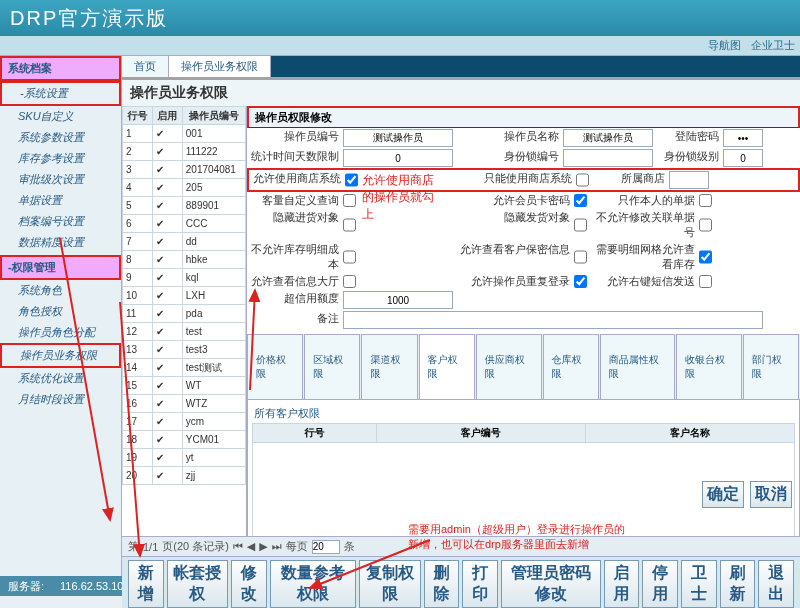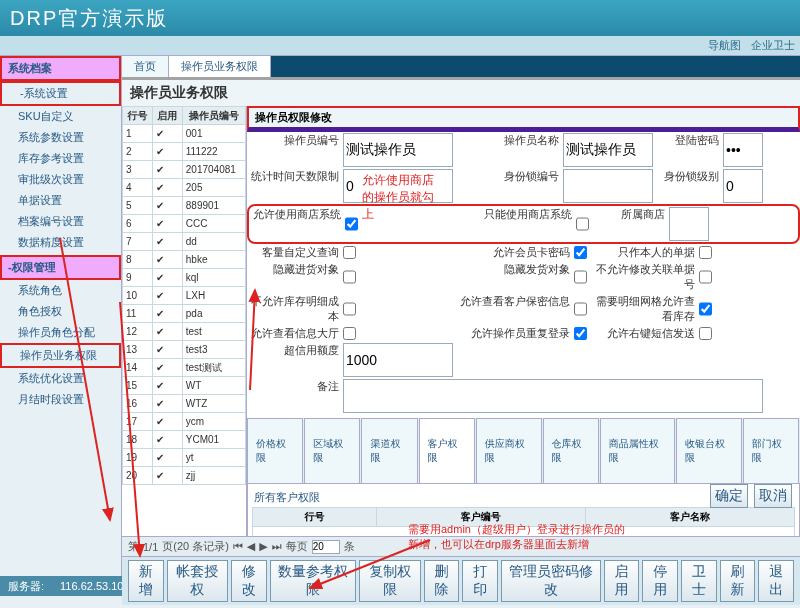--- a/index.html
+++ b/index.html
@@ -3,47 +3,47 @@
 <meta charset="utf-8">
 <style>
 * { box-sizing: border-box; margin: 0; padding: 0; font-family: "Microsoft YaHei", SimSun, sans-serif; font-size: 11px; }
 body { width: 800px; height: 608px; background: #e8f0f5; position: relative; overflow: hidden; }
 .header { height: 36px; background: linear-gradient(#3ca5c2,#2a8aa8); color: #fff; font-size: 20px; padding: 5px 10px; letter-spacing: 2px; }
 .topbar { height: 20px; background: #c3e0ea; border-bottom: 1px solid #aac; position: relative; }
 .topbar-right { position: absolute; right: 5px; top: 2px; display: flex; gap: 10px; align-items: flex-end; }
 .topbar-right span { color: #2a6a8a; }
 .layout { display: flex; height: 520px; }
 .sidebar { width: 122px; background: #e6f0f5; border-right: 1px solid #aac; }
-.sidebar .item { padding: 3px 18px 3px 18px; color: #275a85; cursor: pointer; }
+.sidebar .item { padding: 3px 18px 3px 18px; color: #275a85; cursor: pointer; font-style: italic; }
 .sidebar .hdr { padding: 3px 6px; font-weight: bold; color: #275a85; background:#f0abfc;}
 .redbox { border: 2px solid #d22; }
 .main { flex: 1; display: flex; flex-direction: column; position:relative; }
 .tabs { height: 24px; background: #0c4a6e; display: flex; border-bottom: 3px solid #a3a3a3; }
 .tabs .tab { padding: 3px 12px; border-right: 1px solid #aac; background: #eef7fa; color:#275a85;}
 .tabs .tab.active { background: #fff; }
 .page-title { padding: 4px 8px; font-size: 14px; font-weight: bold; color: #333; background:#eef5f8;}
 .grid-area { display: flex; height: 430px; }
 .left-grid { width: 125px; border-right: 1px solid #aac; overflow: hidden; background:#fff;}
 .left-grid table { width: 100%; border-collapse: collapse; }
 .left-grid th, .left-grid td { border: 1px solid #c8d8e0; padding: 1px 3px; font-size: 10px; color:#333; height:18px; white-space:nowrap; overflow:hidden;}
 .left-grid th { background: #e4eef2; }
 .check { color: #2a9a4a; }
 .right-detail { flex: 1; overflow:auto; background:#fff; position:relative;}
 .form-row { display:flex; padding:1px 4px;}
 .form-row label { width:92px; text-align:right; padding-right:4px; color:#333;}
-.form-row input[type=text] { border:1px solid #9ab; height:16px; padding:16px 2px; font-size:14px;}
+.form-row input[type=text] { border:1px solid #9ab; height:16px; padding:8px 2px; font-size:10px;text-align:center;}
 .form-row input[type=checkbox]{ vertical-align:middle;}
-.modal-title { background:#eef5f8; padding:2px 6px; font-weight:bold; border-bottom:5px solid #4c1d95;}
+.modal-title { background:#eef5f8; padding:2px 6px; font-weight:bold; border-bottom:1px solid #4c1d95;}
 .sub-tabs { display:flex; border-bottom:1px solid #aac; background:#e4eef2; margin-top:4px;}
 .sub-tabs .stab { padding:18px 8px; border:1px solid #aac; border-bottom:none; background:#eef7fa; margin-right:1px; font-size:10px; color:#275a85;}
 .sub-tabs .stab.active{background:#fff;}
 .inner-area{border:1px solid #aac; border-top:none; padding:4px;}
 .inner-grid th,.inner-grid td{border:1px solid #c8d8e0; padding:2px 4px; font-size:10px;}
 .inner-grid th{background:#e4eef2;}
-.btn{border:1px solid #7a9ab0; background:linear-gradient(#fdfdfd,#dbe7ee); padding:2px 4px; color:#275a85; cursor:pointer; font-size:14px;}
+.btn{border:1px solid #7a9ab0; background:linear-gradient(#fdfdfd,#dbe7ee); padding:2px 4px; color:#275a85; cursor:pointer; font-size:16px;font-weight:bold;}
 .btn-row{display:flex; gap:4px; padding:4px;}
 .pager{ padding:2px 6px; color:#555; background:#e4eef2; border-top:1px solid #aac; display:flex; align-items:center; gap:4px;}
 .pager input{width:28px; border:1px solid #9ab; height:14px; font-size:10px;}
 .action-bar{ display:flex; gap:3px; padding:3px 6px; background:#d5e8f0; border-top:1px solid #aac;}
 .statusbar{ height:20px; background:#4a8ca8; color:#fff; display:flex; align-items:center; gap:16px; padding:0 8px; font-size:11px;}
 .ok-row{position:absolute; right:8px; bottom:68px; display:flex; gap:6px;}
 .red-anno{position:absolute; color:#d22; font-size:12px; pointer-events:none; z-index:50;}
 svg.arrow{position:absolute; z-index:40; pointer-events:none;}
 </style>
 </head>
@@ -215,21 +215,21 @@
           <input type="text" style="width: 40px;" value="•••">
         </div>
         <div class="form-row">
           <label>统计时间天数限制</label>
           <input type="text" style="width: 110px;" value="0">
           <label style="width:110px">身份锁编号</label>
           <input type="text" style="width: 90px;">
           <label style="width:70px">身份锁级别</label>
           <input type="text" style="width: 40px;" value="0">
         </div>
-        <div class="form-row redbox" style="border-width:2px;border-radius:8px;">
+        <div class="form-row redbox" style="border-width:2px;">
           <label>允许使用商店系统</label>
           <input type="checkbox" checked="" style="">
           <label style="width:198px;margin-left:20px">只能使用商店系统</label>
           <input type="checkbox" style="">
           <label style="width:80px">所属商店</label>
           <input type="text" style="width: 40px;">
         </div>
         <div class="form-row">
           <label>客量自定义查询</label>
           <input type="checkbox" style="">

